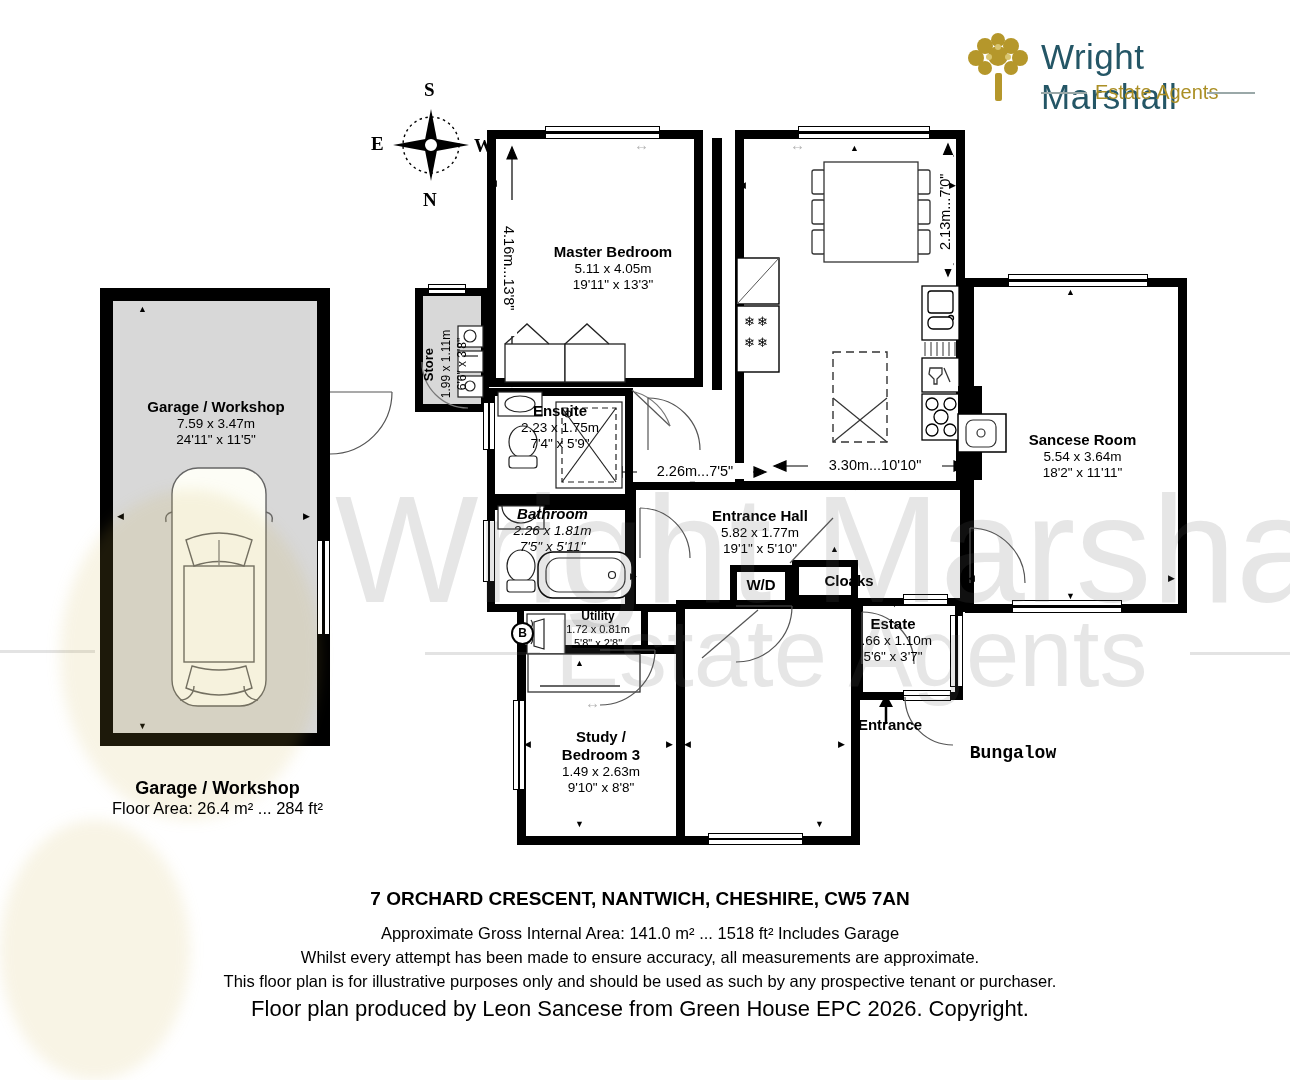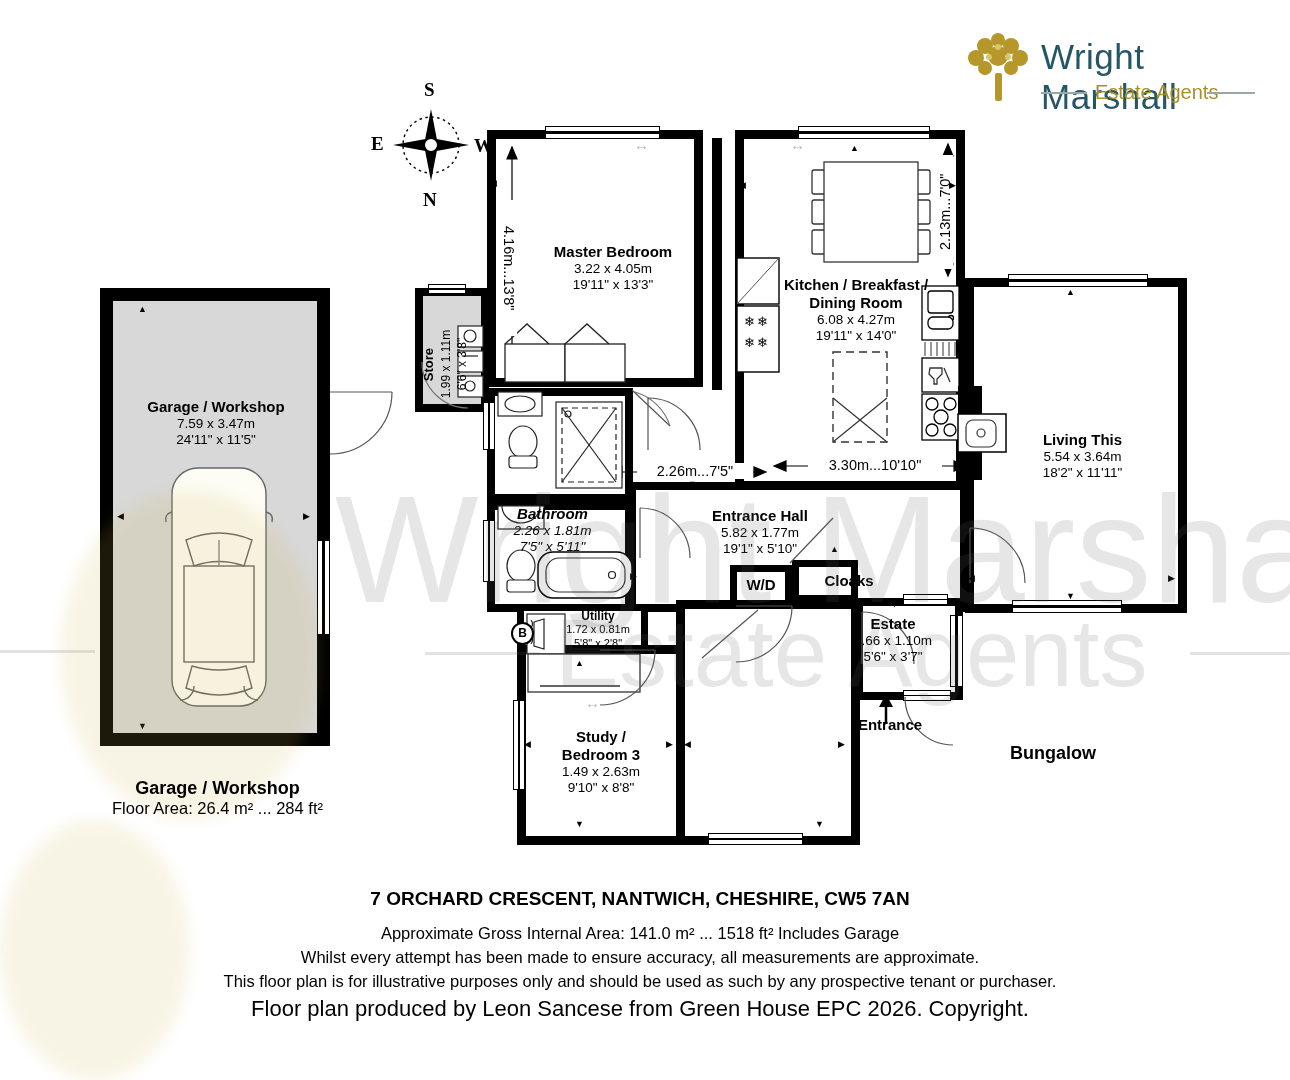--- a/index.html
+++ b/index.html
@@ -231,32 +231,32 @@
       <line x1="862" y1="612" x2="862" y2="664"></line>
         <path d="M862 612 A52 52 0 0 1 914 664"></path>
       <path d="M905 697 A48 48 0 0 0 953 745"></path>
       <line x1="758" y1="610" x2="702" y2="658"></line>
       <line x1="790" y1="563" x2="833" y2="518"></line>
     </g>
   </svg>
 
   <div class="lbl" style="left:533px;top:243px;width:160px;">
     <div class="nm">Master Bedroom</div>
-    <div class="dm">3.22 x 4.05m</div>
+    <div class="dm">5.11 x 4.05m</div>
     <div class="dm">19'11" x 13'3"</div>
   </div>
-  <div class="lbl" style="left:775px;top:276px;width:162px;">
-    <div class="nm">Kitchen / Breakfast / Dining Room</div>
-    <div class="dm">6.08 x 4.27m</div>
-    <div class="dm">19'11" x 14'0"</div>
-  </div>
   <div class="lbl" style="left:1000px;top:431px;width:165px;">
-    <div class="nm">Living This</div>
+    <div class="nm">Sancese Room</div>
     <div class="dm">5.54 x 3.64m</div>
     <div class="dm">18'2" x 11'11"</div>
+  </div>
+  <div class="lbl" style="left:495px;top:402px;width:130px;">
+    <div class="nm">Ensuite</div>
+    <div class="dm">2.23 x 1.75m</div>
+    <div class="dm">7'4" x 5'9"</div>
   </div>
   <div class="lbl" style="left:490px;top:505px;width:125px;font-style:italic;">
     <div class="nm">Bathroom</div>
     <div class="dm">2.26 x 1.81m</div>
     <div class="dm">7'5" x 5'11"</div>
   </div>
   <div class="lbl sm" style="left:548px;top:609px;width:100px;">
     <div class="nm">Utility</div>
     <div class="dm">1.72 x 0.81m</div>
     <div class="dm">5'8" x 2'8"</div>
@@ -327,21 +327,21 @@
   <div class="tri" style="left:117px;top:512px;">◀</div>
   <div class="tri" style="left:303px;top:512px;">▶</div>
   <div class="tri" style="left:630px;top:572px;">▶</div>
 
   <div class="lbl entrance-lbl" style="left:845px;top:716px;width:90px;">Entrance</div>
 
   <div class="summary" style="left:95px;top:778px;width:245px;">
     <div class="sum-t">Garage / Workshop</div>
     <div class="sum-a">Floor Area: 26.4 m² ... 284 ft²</div>
   </div>
-  <div class="summary" style="left:903px;top:743px;width:300px;">
+  <div class="summary" style="left:863px;top:743px;width:300px;font-family:Liberation Mono, monospace;">
     <div class="sum-t">Bungalow</div>
   </div>
 
   <div class="wm" style="left:335px;top:462px;font-size:152px;">Wright Marshall</div>
   <div class="wm" style="left:555px;top:598px;font-size:96px;">Estate Agents</div>
   <div class="wmline" style="left:0;top:650px;width:95px;"></div>
   <div class="wmline" style="left:425px;top:652px;width:115px;"></div>
   <div class="wmline" style="left:1190px;top:652px;width:100px;"></div>
   <div class="goldblob" style="left:60px;top:490px;width:260px;height:330px;"></div>
   <div class="goldblob" style="left:0px;top:820px;width:190px;height:260px;"></div>

